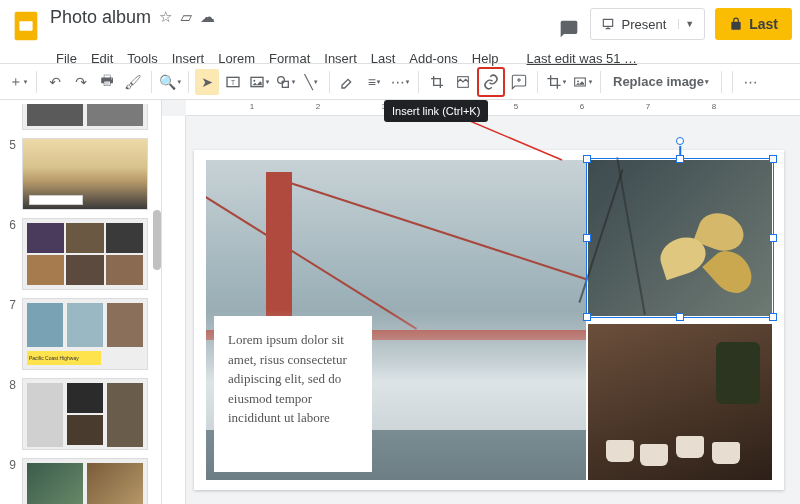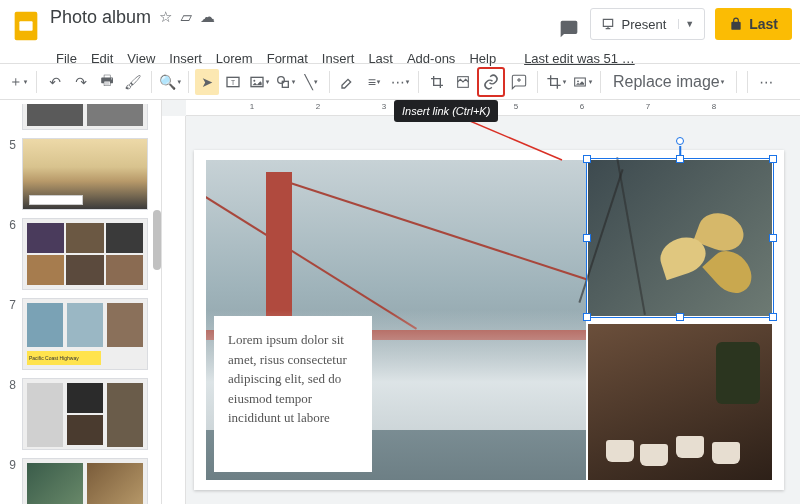--- a/index.html
+++ b/index.html
@@ -16,24 +16,24 @@
   .lastedit { margin-left: 14px; font-size: 13px; color: #5f6368; text-decoration: underline; padding:3px 0; }
   .header-right { position: absolute; right: 8px; top: 8px; display: flex; align-items: flex-end; gap: 10px; }
   .comment-btn { width: 22px; height: 22px; color:#5f6368; display:flex; align-items:center; justify-content:center; cursor:pointer;}
   .present-btn { height: 32px; border: 1px solid #dadce0; border-radius: 3px; display: inline-flex; align-items: center; padding: 0 10px; font-size: 13px; color: #3c4043; cursor: pointer; gap:6px; }
   .present-drop { border-left: 1px solid #dadce0; margin-left: 6px; padding-left: 6px; font-size: 9px; color:#5f6368;}
   .share-btn { height: 32px; background: #fbbc04; border-radius: 3px; display: inline-flex; align-items: center; padding: 0 14px; font-size: 14px; font-weight: 600; color: #3c4043; cursor: pointer; gap:6px; }
 
   .toolbar { height: 36px; border-bottom: 1px solid #e0e0e0; display: flex; align-items: center; padding: 0 6px; gap: 2px; position: relative; }
   .tool { width: 24px; height: 26px; display: inline-flex; align-items: center; justify-content: center; color: #5f6368; font-size: 14px; cursor: pointer; border-radius: 2px; position: relative; }
   .tool.drop::after { content: "▾"; font-size: 7px; margin-left: 1px; color: #5f6368; }
-  .tool.wide { width: auto; padding: 0 6px; font-size: 16px; }
+  .tool.wide { width: auto; padding: 0 6px; font-size: 13px; font-weight: bold; }
   .sep { width: 1px; height: 22px; background: #e0e0e0; margin: 0 4px; }
   .tool-highlight { border: 2px solid #d93025; border-radius: 3px; padding: 0; }
-  .tooltip { position: absolute; top: 36px; left: 394px; background: #202124; color: #fff; font-size: 11px; padding: 5px 8px; border-radius: 3px; z-index: 50; white-space: nowrap; font-style: italic; }
+  .tooltip { position: absolute; top: 36px; left: 384px; background: #202124; color: #fff; font-size: 11px; padding: 5px 8px; border-radius: 3px; z-index: 50; white-space: nowrap; }
   .arrow-annot { position: absolute; top: 40px; left: 438px; width: 130px; height: 60px; pointer-events: none; z-index:49;}
   .arrow-annot svg { width:100%; height:100%; }
 
   .workspace { display: flex; height: calc(504px - 64px - 36px); position: relative; }
   .thumb-panel { width: 162px; border-right: 1px solid #e0e0e0; overflow: hidden; padding: 4px 0; position: relative; }
   .thumb-row { display: flex; align-items: flex-start; padding: 4px 6px; gap: 6px; }
   .thumb-num { width: 10px; font-size: 12px; color: #5f6368; text-align: right; }
   .thumb { width: 126px; height: 72px; border: 1px solid #dadce0; background: #eee; position: relative; overflow: hidden; }
   .thumb.partial { height: 26px; border-top: none; }
   .thumb.bot-partial { height: 54px; border-bottom:none;}
@@ -86,21 +86,21 @@
   <div class="title-col">
     <div class="title-row">
       <span class="doc-title">Photo album</span>
       <span class="title-icon">☆</span>
       <span class="title-icon">▱</span>
       <span class="title-icon">☁</span>
     </div>
     <div class="menubar">
       <span>File</span>
       <span>Edit</span>
-      <span>View</span>
+      <span>Tools</span>
       <span>Insert</span>
       <span>Lorem</span>
       <span>Format</span>
       <span>Insert</span>
       <span>Last</span>
       <span>Add-ons</span>
       <span>Help</span>
       <span class="lastedit">Last edit was 51 …</span>
     </div>
   </div>

